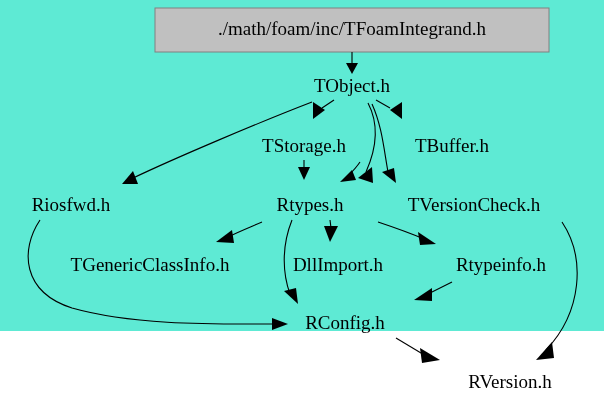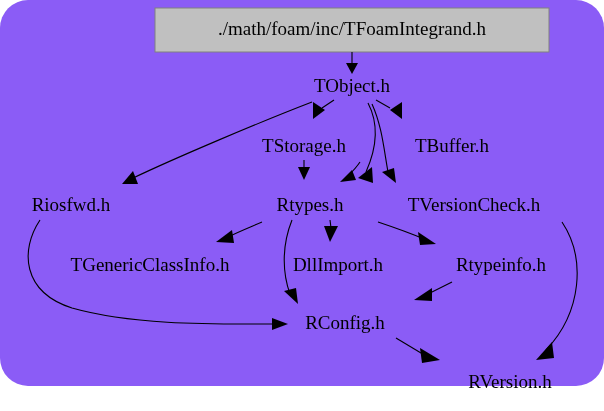--- a/index.html
+++ b/index.html
@@ -9,23 +9,22 @@
   }
   body {
     width: 604px;
     height: 411px;
     font-family: "Liberation Serif", "DejaVu Serif", serif;
     overflow: hidden;
   }
   #graph-root {
     position: relative;
     width: 604px;
-    height: 386px;
-    background: #8b5cf6;
-    border-radius: 28px;
+    height: 331px;
+    background: #5eead4;
   }
   svg#dep-graph {
     display: block;
     width: 604px;
     height: 411px;
   }
   .node-label {
     font-family: "Liberation Serif", "DejaVu Serif", serif;
     font-size: 19px;
     fill: #000000;

